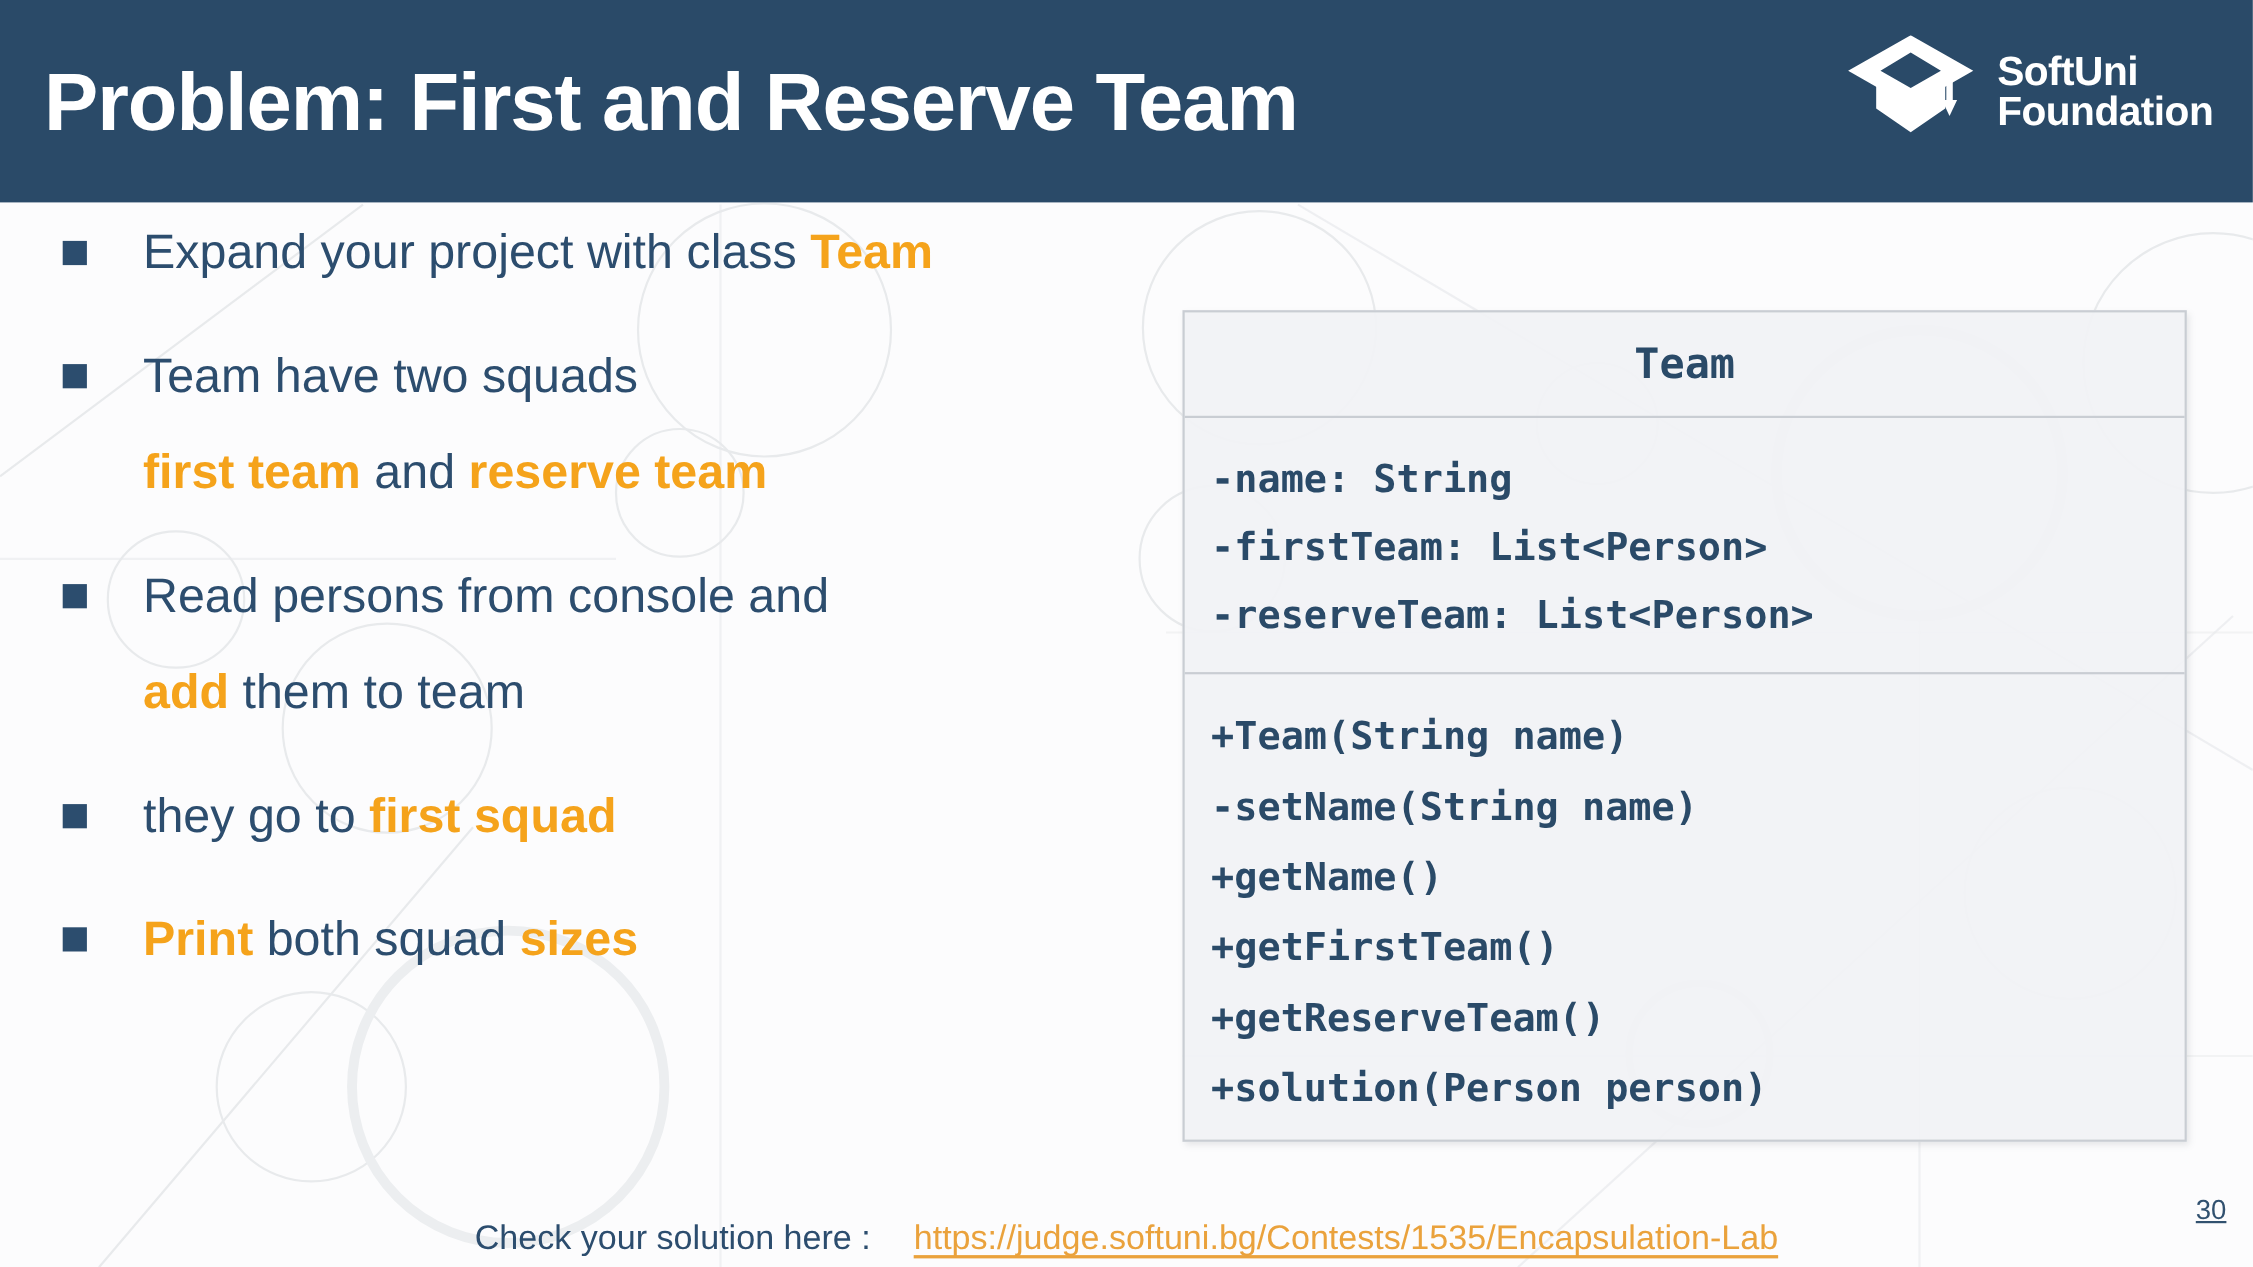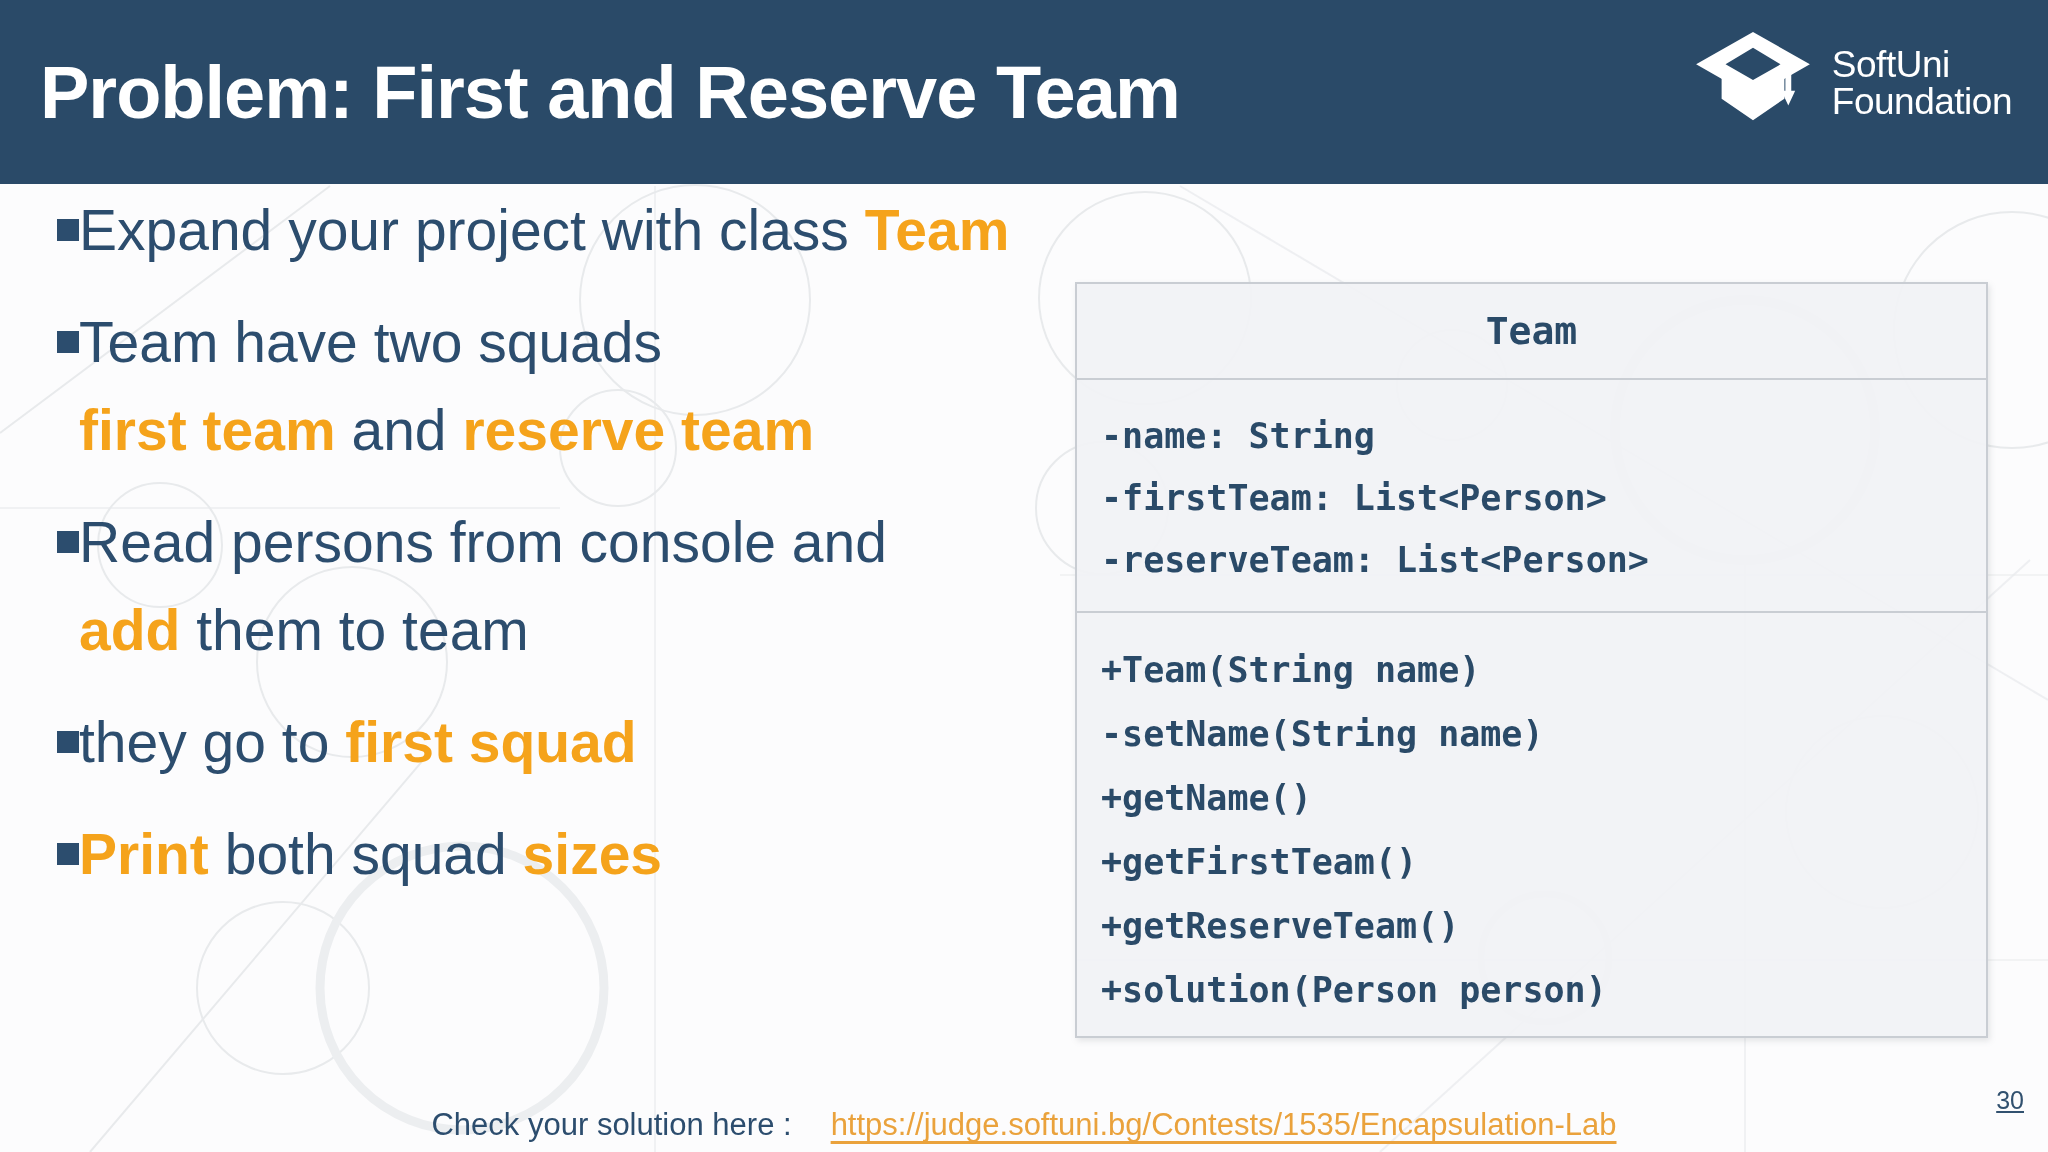--- a/index.html
+++ b/index.html
@@ -32,29 +32,29 @@
     margin:0 0 0 40px;
     font-size:74px;font-weight:bold;color:#FFFFFF;
     letter-spacing:-1px;white-space:nowrap;
   }
   .logo{
     position:absolute;right:36px;top:28px;height:110px;
     display:flex;align-items:center;gap:20px;color:#FFFFFF;
   }
   .logo svg{width:118px;height:102px;display:block;}
   .logo-text{display:flex;flex-direction:column;justify-content:center;
-    font-weight:normal;font-size:37px;line-height:37px;letter-spacing:-0.5px;}
+    font-weight:bold;font-size:37px;line-height:37px;letter-spacing:-0.5px;}
   
   .bullets{
     position:absolute;left:57px;top:186px;width:1015px;z-index:2;
     margin:0;padding:0;list-style:none;
   }
   .bullet{display:flex;margin:0 0 24px 0;}
   .marker{flex:0 0 auto;width:22px;height:22px;background:var(--text);margin-top:33px;}
-  .bullet-text{font-size:57px;line-height:88px;color:var(--text);}
+  .bullet-text{margin-left:51px;font-size:44px;line-height:88px;color:var(--text);}
   .bullet-text .hl{color:var(--accent);font-weight:bold;}
   
   .uml{
     position:absolute;left:1075px;top:282px;width:913px;z-index:2;
     background:var(--uml-bg);
     border:2px solid var(--uml-border);
     box-shadow:2px 3px 6px rgba(120,125,135,0.18);
   }
   .uml-title{
     height:94px;line-height:94px;text-align:center;

